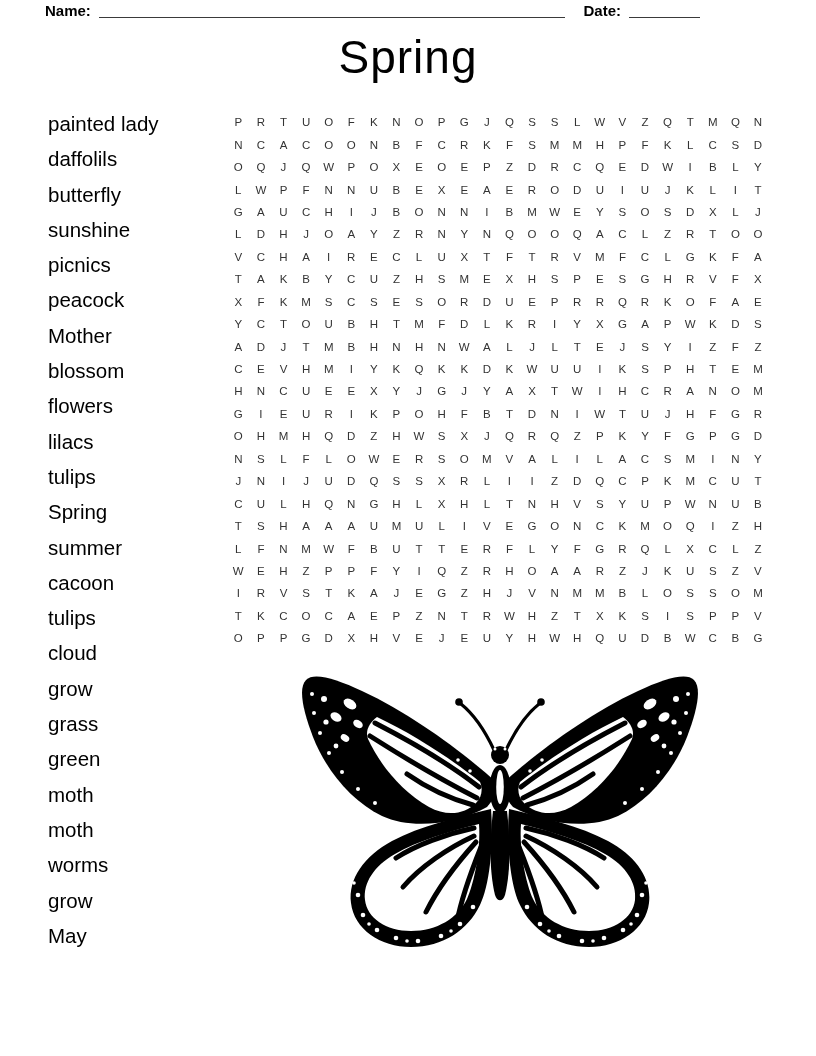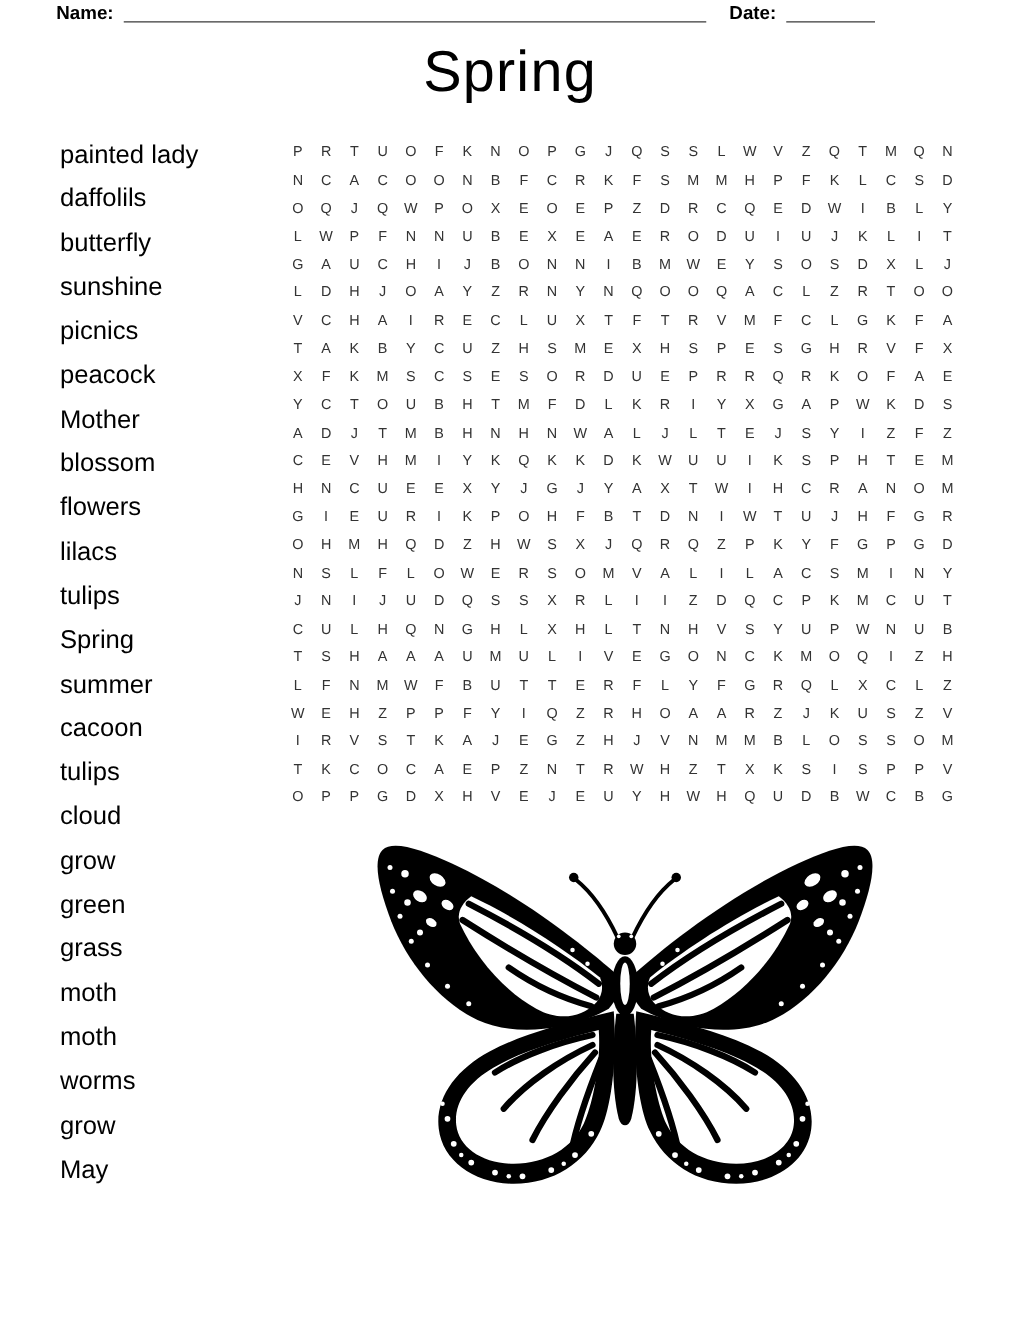--- a/index.html
+++ b/index.html
@@ -115,22 +115,22 @@
       <li>blossom</li>
       <li>flowers</li>
       <li>lilacs</li>
       <li>tulips</li>
       <li>Spring</li>
       <li>summer</li>
       <li>cacoon</li>
       <li>tulips</li>
       <li>cloud</li>
       <li>grow</li>
+      <li>grass</li>
       <li>green</li>
-      <li>grass</li>
       <li>moth</li>
       <li>moth</li>
       <li>worms</li>
       <li>grow</li>
       <li>May</li>
     </ul>
 
   <div class="letter-grid" id="letter-grid">
       <span class="cell">P</span>
       <span class="cell">R</span>

